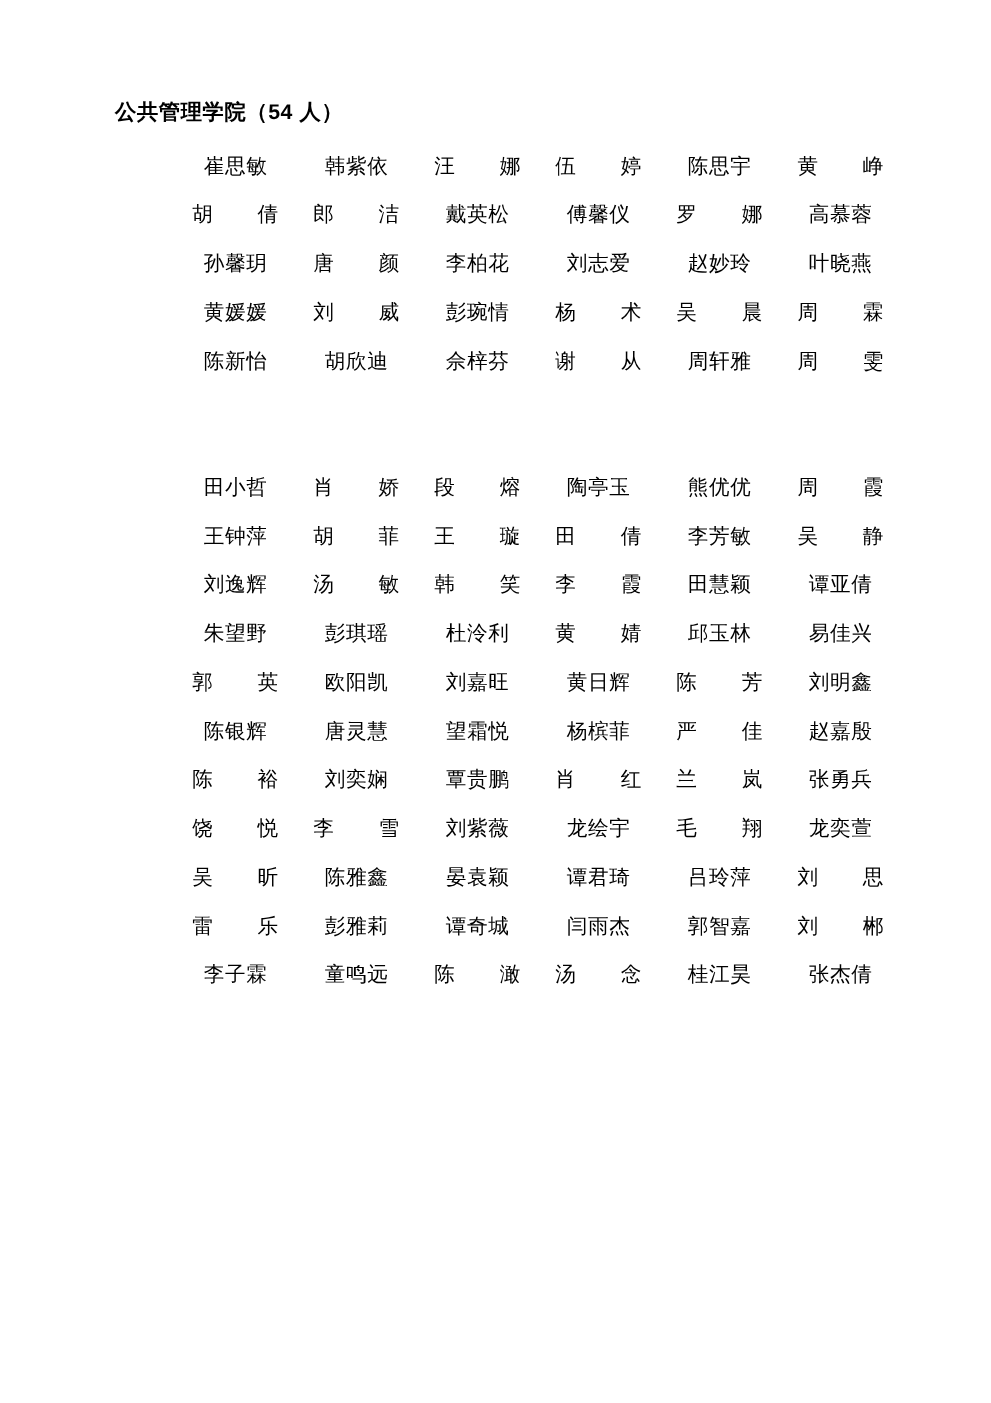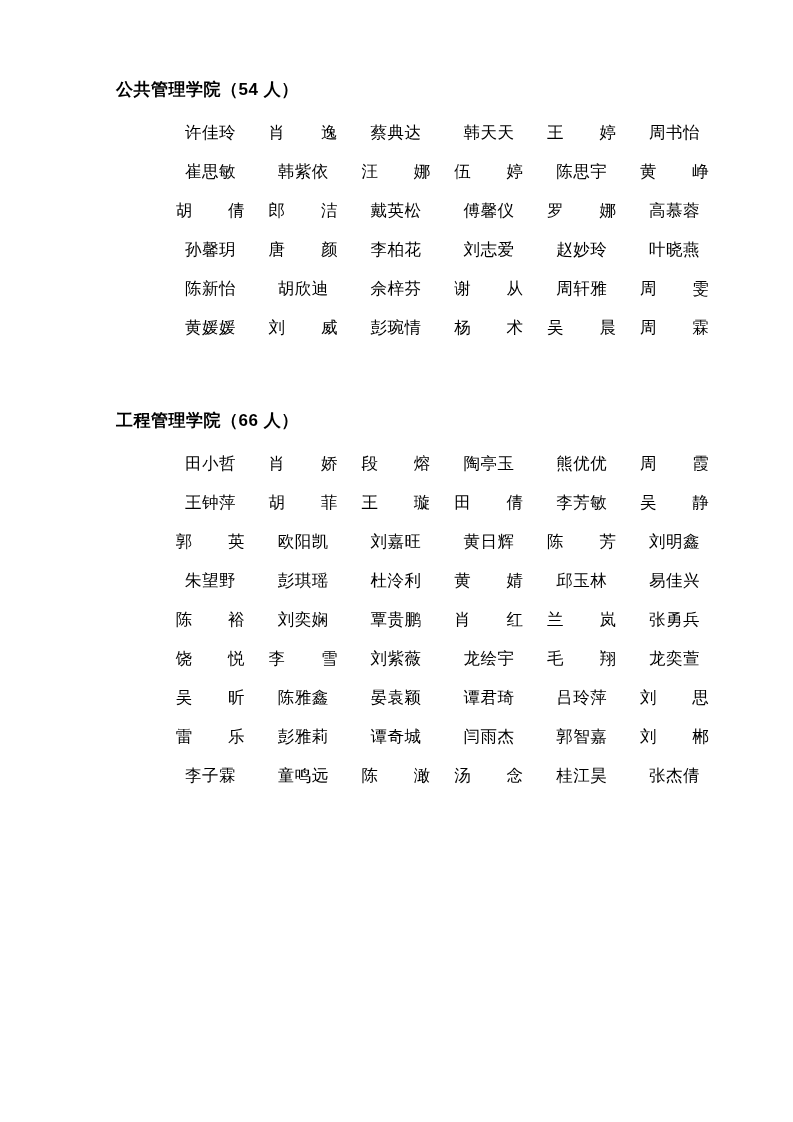--- a/index.html
+++ b/index.html
@@ -16,21 +16,20 @@
     overflow: hidden;
   }
   .page {
     box-sizing: border-box;
     padding: 78px 72px 0 92px;
     width: 793px;
     height: 1122px;
   }
   .section {
     margin-bottom: 0;
-    margin-left: 24px;
   }
   .section-title {
     font-family: "Liberation Sans", "DejaVu Sans", sans-serif;
     font-weight: bold;
     font-size: 17px;
     letter-spacing: 0.5px;
     margin: 0 0 12px 0;
     padding: 0;
   }
   .name-table {
@@ -67,29 +66,20 @@
 <body>
 
 <div class="page">
 
   <div class="section">
     <div class="section-title">公共管理学院（54 人）</div>
     <table class="name-table">
       <tbody>
         <tr>
           <td class="indent-col"></td>
-          <td>许佳玲</td>
-          <td><span class="two-char">肖逸</span></td>
-          <td>蔡典达</td>
-          <td>韩天天</td>
-          <td><span class="two-char">王婷</span></td>
-          <td>周书怡</td>
-        </tr>
-        <tr>
-          <td class="indent-col"></td>
           <td>崔思敏</td>
           <td>韩紫依</td>
           <td><span class="two-char">汪娜</span></td>
           <td><span class="two-char">伍婷</span></td>
           <td>陈思宇</td>
           <td><span class="two-char">黄峥</span></td>
         </tr>
         <tr>
           <td class="indent-col"></td>
           <td><span class="two-char">胡倩</span></td>
@@ -103,44 +93,43 @@
           <td class="indent-col"></td>
           <td>孙馨玥</td>
           <td><span class="two-char">唐颜</span></td>
           <td>李柏花</td>
           <td>刘志爱</td>
           <td>赵妙玲</td>
           <td>叶晓燕</td>
         </tr>
         <tr>
           <td class="indent-col"></td>
+          <td>黄媛媛</td>
+          <td><span class="two-char">刘威</span></td>
+          <td>彭琬情</td>
+          <td><span class="two-char">杨术</span></td>
+          <td><span class="two-char">吴晨</span></td>
+          <td><span class="two-char">周霖</span></td>
+        </tr>
+        <tr>
+          <td class="indent-col"></td>
           <td>陈新怡</td>
           <td>胡欣迪</td>
           <td>佘梓芬</td>
           <td><span class="two-char">谢从</span></td>
           <td>周轩雅</td>
           <td><span class="two-char">周雯</span></td>
         </tr>
-        <tr>
-          <td class="indent-col"></td>
-          <td>黄媛媛</td>
-          <td><span class="two-char">刘威</span></td>
-          <td>彭琬情</td>
-          <td><span class="two-char">杨术</span></td>
-          <td><span class="two-char">吴晨</span></td>
-          <td><span class="two-char">周霖</span></td>
-        </tr>
       </tbody>
     </table>
   </div>
 
   <div class="spacer-block"></div>
 
   <div class="section">
-    <div class="section-title">工程管理学院（66 人）</div>
     <table class="name-table">
       <tbody>
         <tr>
           <td class="indent-col"></td>
           <td>田小哲</td>
           <td><span class="two-char">肖娇</span></td>
           <td><span class="two-char">段熔</span></td>
           <td>陶亭玉</td>
           <td>熊优优</td>
           <td><span class="two-char">周霞</span></td>
@@ -149,35 +138,53 @@
           <td class="indent-col"></td>
           <td>王钟萍</td>
           <td><span class="two-char">胡菲</span></td>
           <td><span class="two-char">王璇</span></td>
           <td><span class="two-char">田倩</span></td>
           <td>李芳敏</td>
           <td><span class="two-char">吴静</span></td>
         </tr>
         <tr>
           <td class="indent-col"></td>
+          <td>刘逸辉</td>
+          <td><span class="two-char">汤敏</span></td>
+          <td><span class="two-char">韩笑</span></td>
+          <td><span class="two-char">李霞</span></td>
+          <td>田慧颖</td>
+          <td>谭亚倩</td>
+        </tr>
+        <tr>
+          <td class="indent-col"></td>
+          <td>朱望野</td>
+          <td>彭琪瑶</td>
+          <td>杜泠利</td>
+          <td><span class="two-char">黄婧</span></td>
+          <td>邱玉林</td>
+          <td>易佳兴</td>
+        </tr>
+        <tr>
+          <td class="indent-col"></td>
           <td><span class="two-char">郭英</span></td>
           <td>欧阳凯</td>
           <td>刘嘉旺</td>
           <td>黄日辉</td>
           <td><span class="two-char">陈芳</span></td>
           <td>刘明鑫</td>
         </tr>
         <tr>
           <td class="indent-col"></td>
-          <td>朱望野</td>
-          <td>彭琪瑶</td>
-          <td>杜泠利</td>
-          <td><span class="two-char">黄婧</span></td>
-          <td>邱玉林</td>
-          <td>易佳兴</td>
+          <td>陈银辉</td>
+          <td>唐灵慧</td>
+          <td>望霜悦</td>
+          <td>杨槟菲</td>
+          <td><span class="two-char">严佳</span></td>
+          <td>赵嘉殷</td>
         </tr>
         <tr>
           <td class="indent-col"></td>
           <td><span class="two-char">陈裕</span></td>
           <td>刘奕娴</td>
           <td>覃贵鹏</td>
           <td><span class="two-char">肖红</span></td>
           <td><span class="two-char">兰岚</span></td>
           <td>张勇兵</td>
         </tr>

